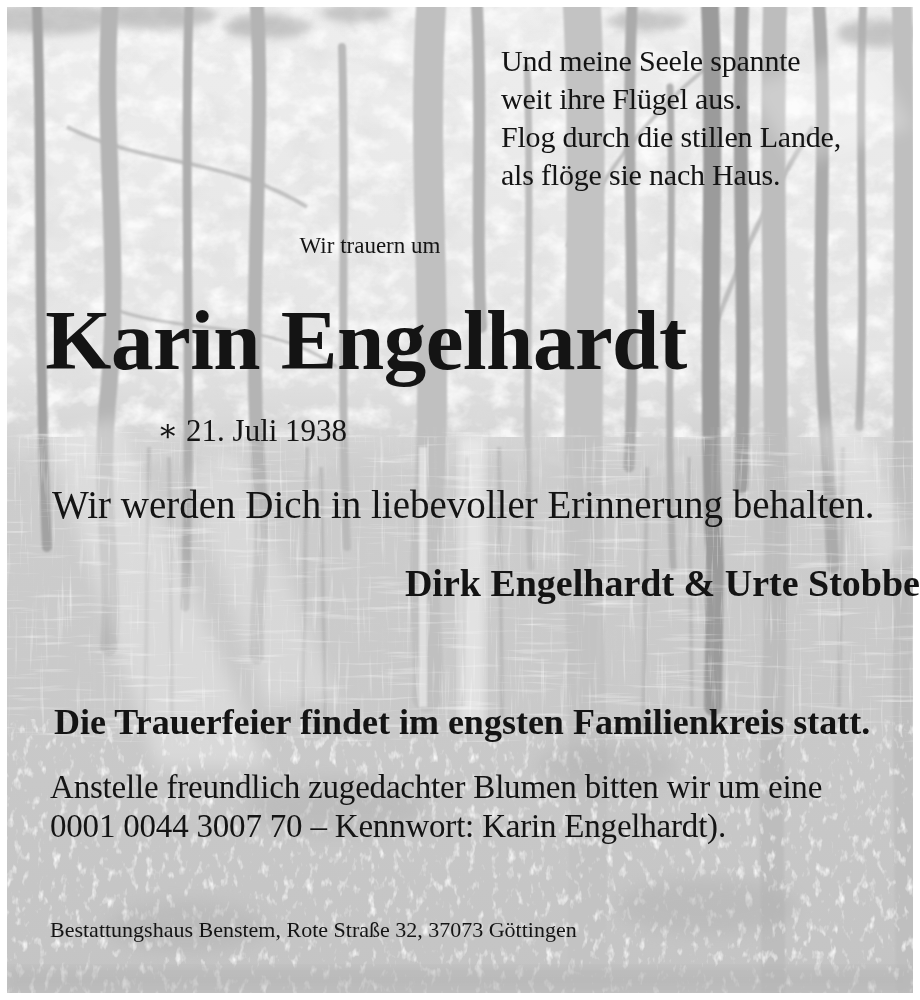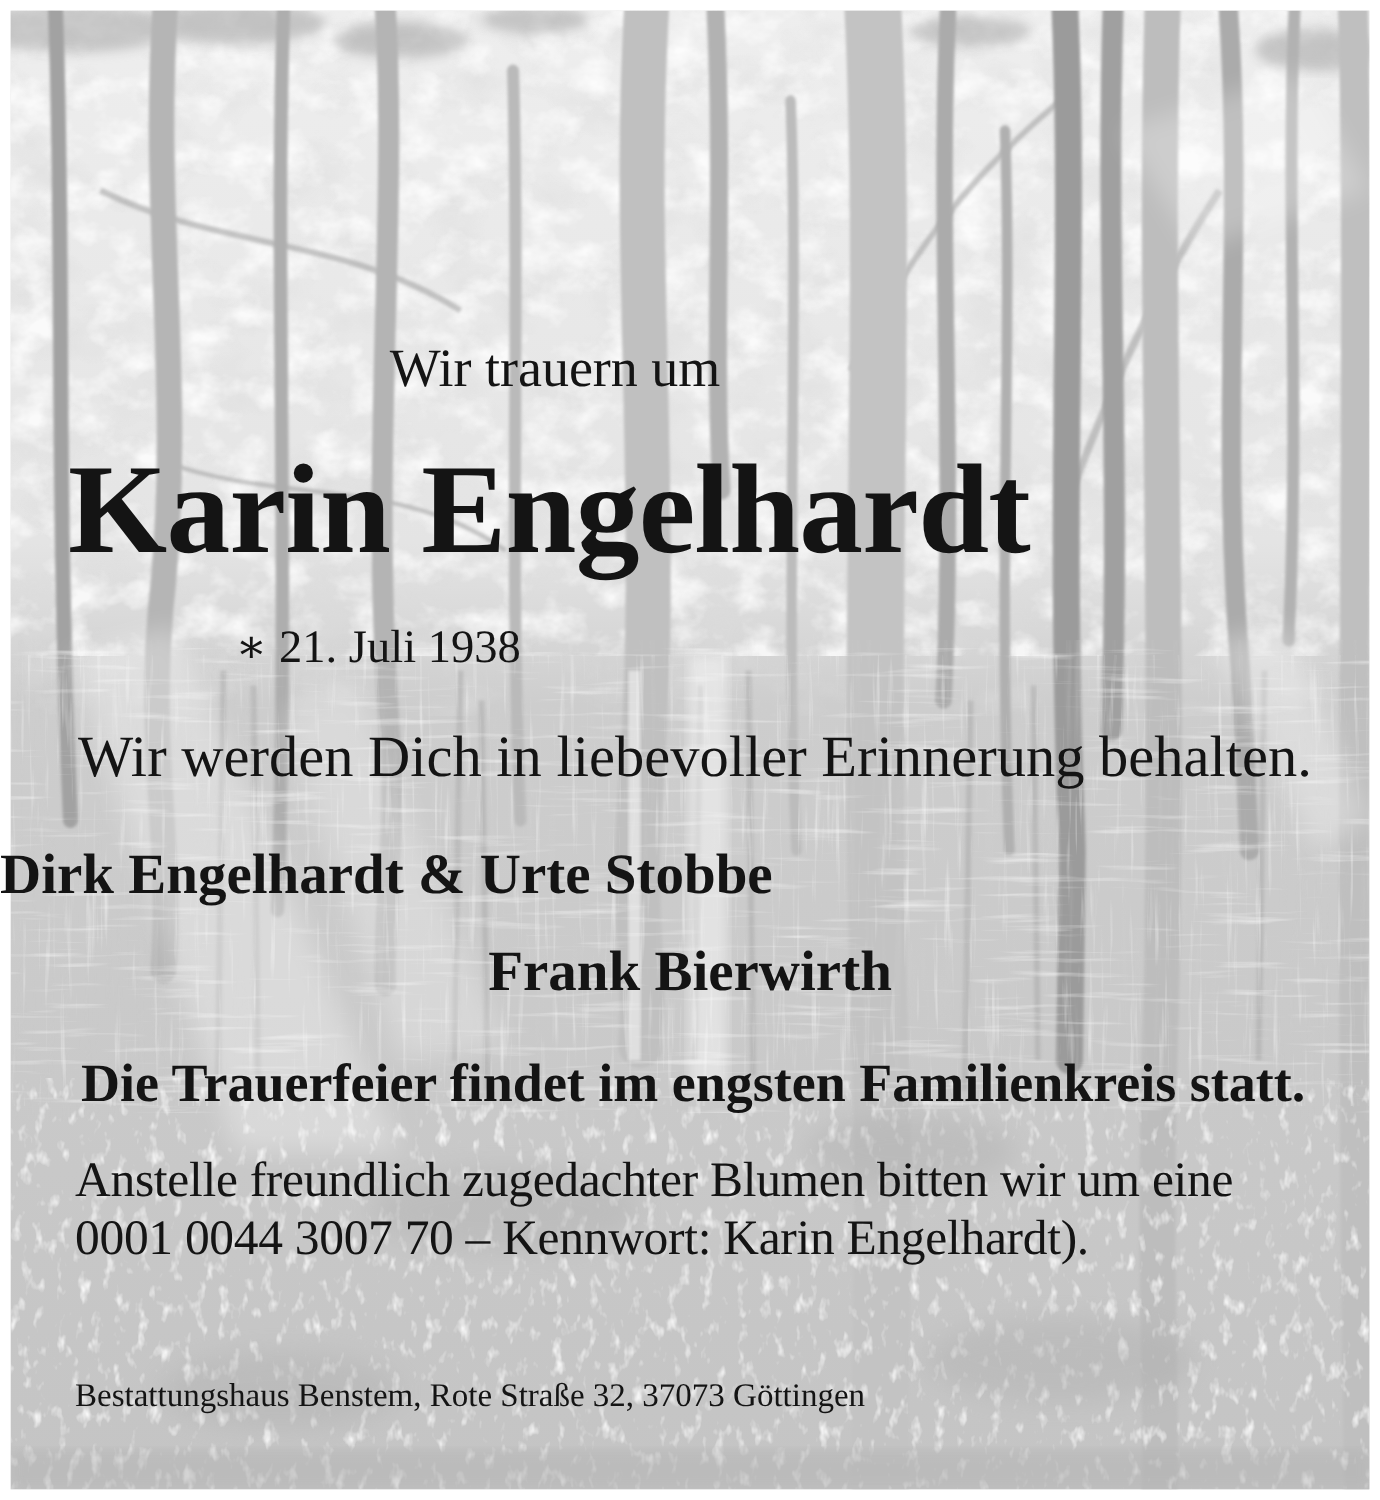--- a/index.html
+++ b/index.html
@@ -10,32 +10,32 @@
   .photo{
     position:absolute;left:7px;top:7px;width:906px;height:986px;
     overflow:hidden;background:#e9e9e9;
   }
   .bg{position:absolute;left:0;top:0;width:100%;height:100%;display:block;}
   .content{position:absolute;left:0;top:0;width:920px;height:1000px;}
   .content div,.content h1,.content span{position:absolute;margin:0;white-space:nowrap;}
 
   .poem{left:501px;top:42px;font-size:30px;line-height:38px;letter-spacing:-0.2px;}
   .poem div{position:static;}
-  .intro{left:0;top:224px;width:740px;text-align:center;font-size:36px;line-height:43px;}
+  .intro{left:0;top:224px;width:740px;text-align:center;font-size:23px;line-height:43px;}
   .name{
     left:0;top:298px;width:732px;text-align:center;
     font-size:85px;line-height:85px;font-weight:700;letter-spacing:-0.5px;
   }
   .dates{left:0;top:408px;width:912px;height:46px;font-size:31px;line-height:46px;}
   .birth{left:157px;top:0;}
   .death{left:535px;top:0;}
   .birth span,.death span{position:static;}
   .sym{padding-right:8px;}
   .remember{left:52px;top:481px;font-size:39px;line-height:47px;}
-  .mourner1{left:0;top:560px;width:920px;text-align:left;font-size:38px;line-height:46px;font-weight:700;}
+  .mourner1{left:0;top:560px;width:920px;text-align:right;font-size:38px;line-height:46px;font-weight:700;}
   .mourner2{left:0;top:625px;width:920px;text-align:center;font-size:38px;line-height:46px;font-weight:700;}
   .funeral{left:54px;top:701px;font-size:36px;line-height:43px;font-weight:bold;}
   .donation{left:50px;top:768px;font-size:33px;line-height:39px;letter-spacing:-0.2px;}
   .donation div{position:static;}
   .home{left:50px;top:912px;font-size:22px;line-height:36px;}
 </style>
 </head>
 <body>
 
 <div class="page">
@@ -156,35 +156,40 @@
         <polygon points="40,430 150,760 260,760 110,410" opacity="0.3"></polygon>
         <polygon points="180,470 260,700 330,690 230,450" opacity="0.25"></polygon>
         <polygon points="800,420 870,560 906,540 850,410" opacity="0.3"></polygon>
         <polygon points="740,80 860,40 906,120 790,160" opacity="0.25"></polygon>
       </g>
     </svg>
   </div>
 
   <div class="content">
 
+    <div class="poem">
+      <div>Und meine Seele spannte</div>
+      <div>weit ihre Flügel aus.</div>
+      <div>Flog durch die stillen Lande,</div>
+      <div>als flöge sie nach Haus.</div>
+    </div>
 
     <div class="intro">Wir trauern um</div>
 
     <h1 class="name">Karin Engelhardt</h1>
 
     <div class="dates">
       <span class="birth">
         <span class="sym">∗</span><span>21. Juli 1938</span>
       </span>
     </div>
 
     <div class="remember">Wir werden Dich in liebevoller Erinnerung behalten.</div>
 
     <div class="mourner1">Dirk Engelhardt &amp; Urte Stobbe</div>
-    <div class="mourner2">Frank Bierwirth</div>
 
     <div class="funeral">Die Trauerfeier findet im engsten Familienkreis statt.</div>
 
     <div class="donation">
       <div>Anstelle freundlich zugedachter Blumen bitten wir um eine</div>
       <div>0001 0044 3007 70 – Kennwort: Karin Engelhardt).</div>
     </div>
 
     <div class="home">Bestattungshaus Benstem, Rote Straße 32, 37073 Göttingen</div>
 

